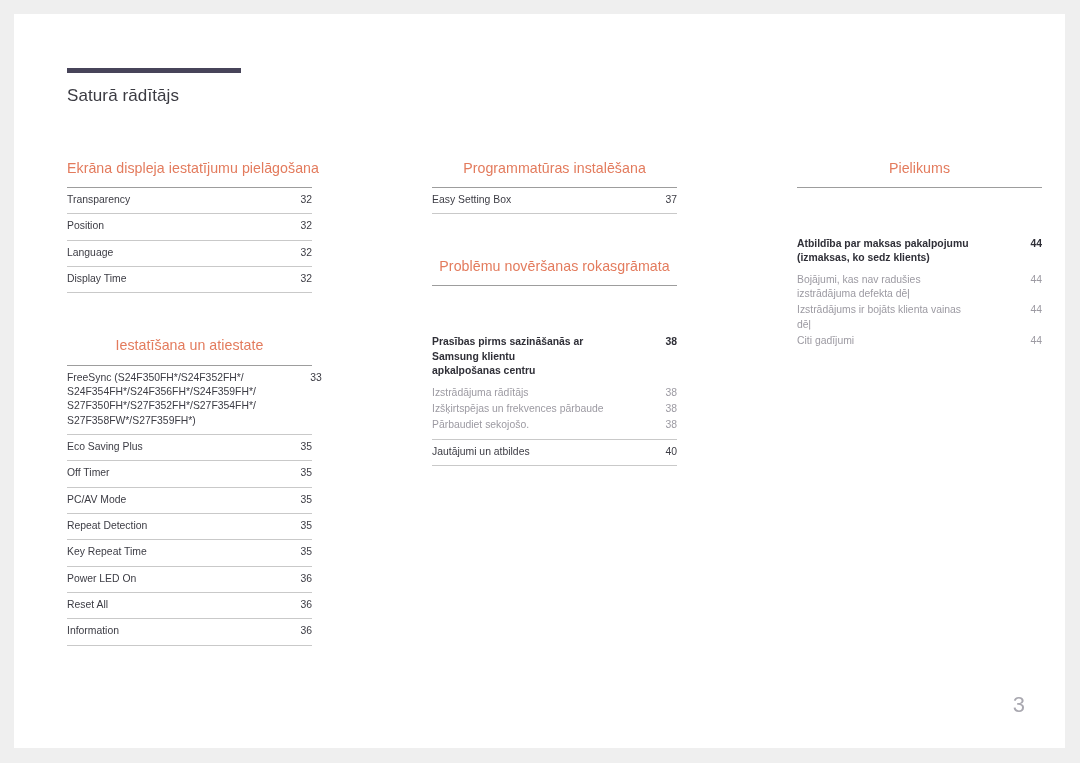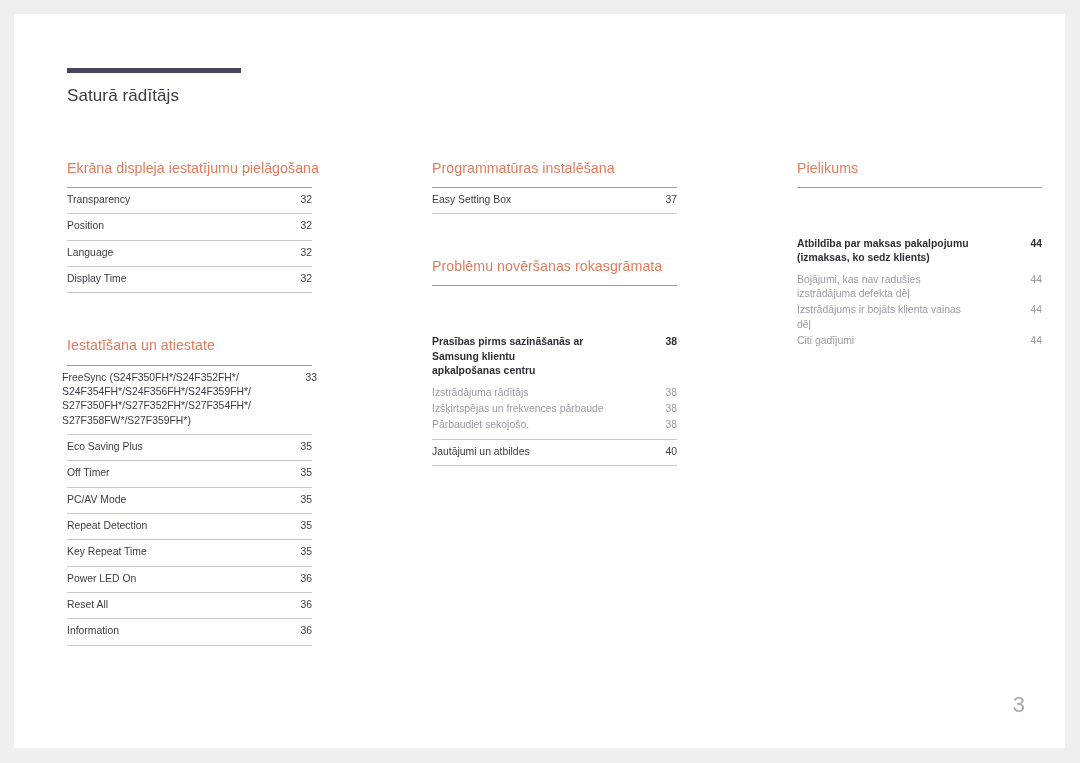--- a/index.html
+++ b/index.html
@@ -47,34 +47,35 @@
   .section { margin-bottom: 0; }
 
   .section-heading {
     color: #e37b5d;
     font-size: 14.2px;
     font-weight: 400;
     letter-spacing: .05px;
     line-height: 1.2;
     margin: 0 0 10px 0;
     white-space: nowrap;
+    text-align: center;
   }
 
   .section-rule {
     height: 1px;
     background: #9d9d9d;
     width: 100%;
   }
 
   .entries { width: 100%; }
 
   .entry {
     display: flex;
     align-items: flex-start;
-    justify-content: center;
+    justify-content: space-between;
     padding: 5px 0 6px 0;
     border-bottom: 1px solid #c9c9c9;
     line-height: 1.38;
     gap: 40px;
   }
   .entry.no-rule { border-bottom: 0; }
   .entry.sub { border-bottom: 0; padding: 1px 0 1px 0; }
 
   .entry-label {
     font-size: 10.4px;

